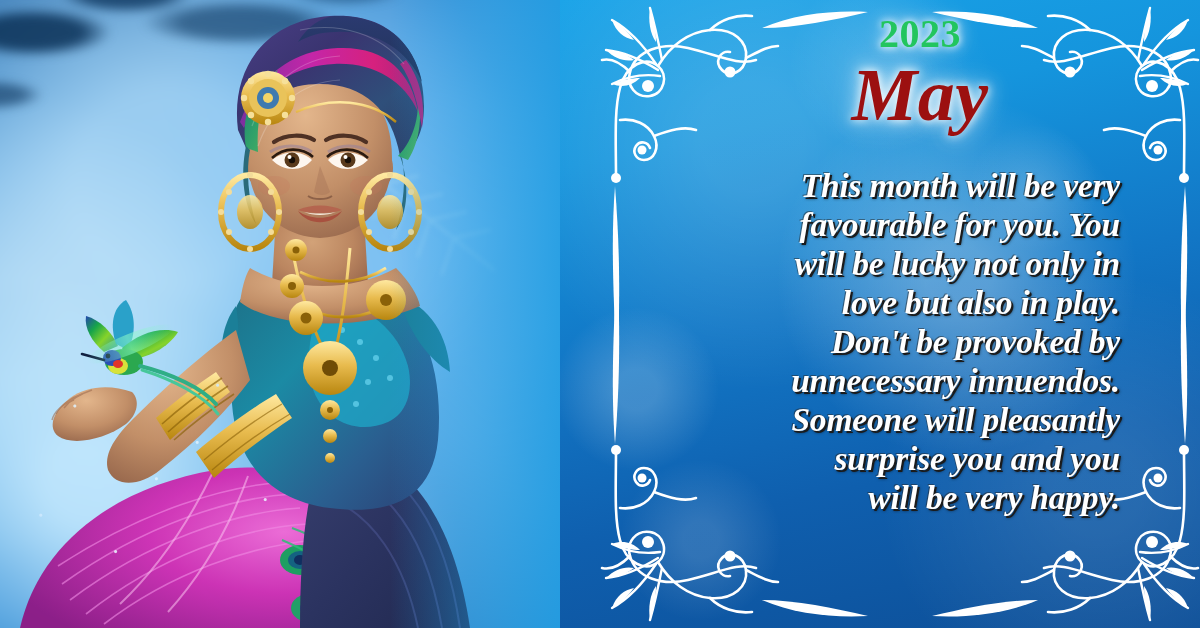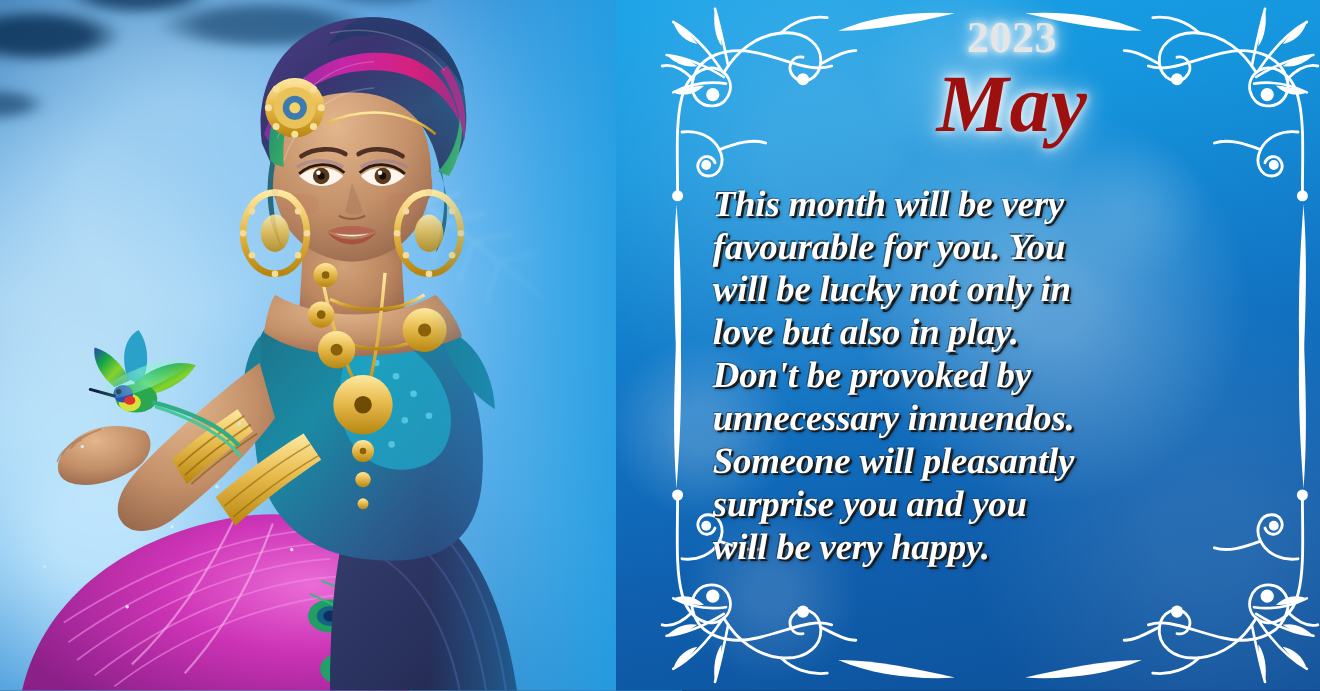--- a/index.html
+++ b/index.html
@@ -118,21 +118,21 @@
   
   .head {
     position: absolute; left: 640px; top: 14px; width: 560px;
     text-align: center; z-index: 6;
   }
   .year {
     font-family: "Liberation Serif", serif;
     font-weight: bold;
     font-size: 40px;
     line-height: 1;
-    color: #e5e5e5;
+    color: #22c55e;
     letter-spacing: .5px;
     text-shadow:
       0 0 7px rgba(255,255,255,.95),
       0 0 14px rgba(255,255,255,.8),
       0 0 22px rgba(255,255,255,.55);
   }
   .month {
     font-family: "Liberation Serif", serif;
     font-weight: bold;
     font-style: italic;
@@ -143,23 +143,23 @@
     letter-spacing: .5px;
     text-shadow:
       0 0 8px rgba(255,255,255,.95),
       0 0 18px rgba(255,255,255,.85),
       0 0 30px rgba(255,255,255,.6);
   }
 
   
   .forecast {
     position: absolute;
-    left: 648px; top: 166px;
+    left: 676px; top: 166px;
     width: 444px;
-    text-align: left;
+    text-align: right;
     z-index: 6;
   }
   .forecast p {
     font-family: "Liberation Serif", serif;
     font-weight: bold;
     font-style: italic;
     font-size: 33.5px;
     line-height: 1.165;
     color: #ffffff;
     letter-spacing: -0.2px;

